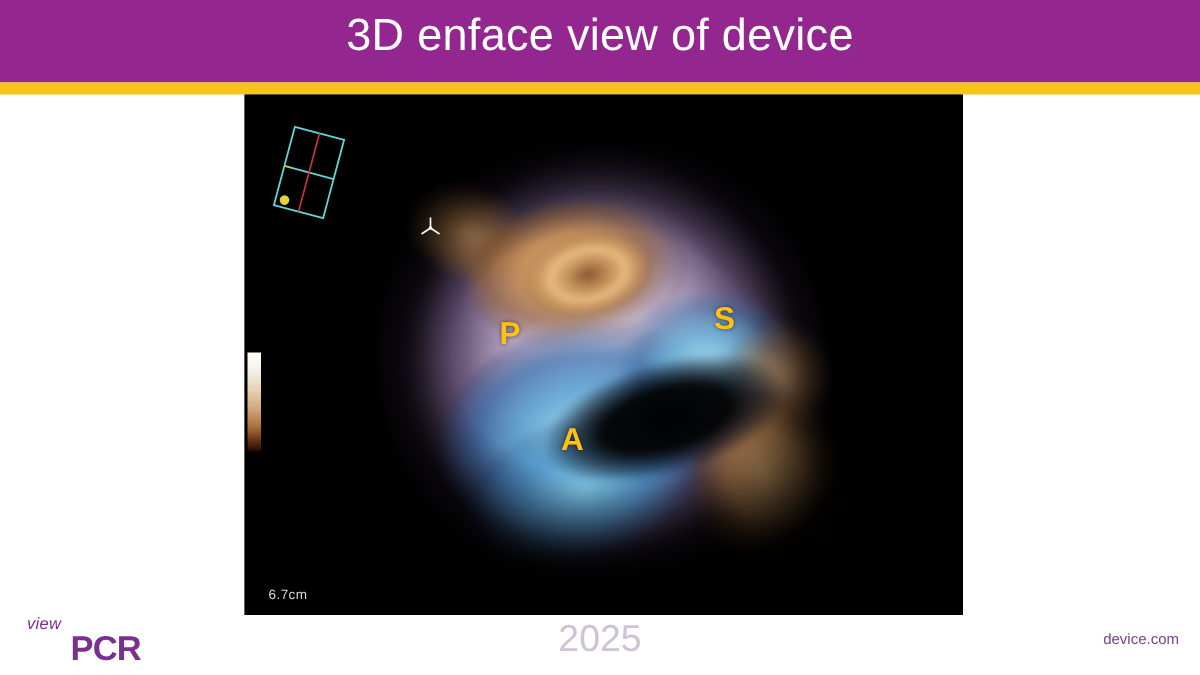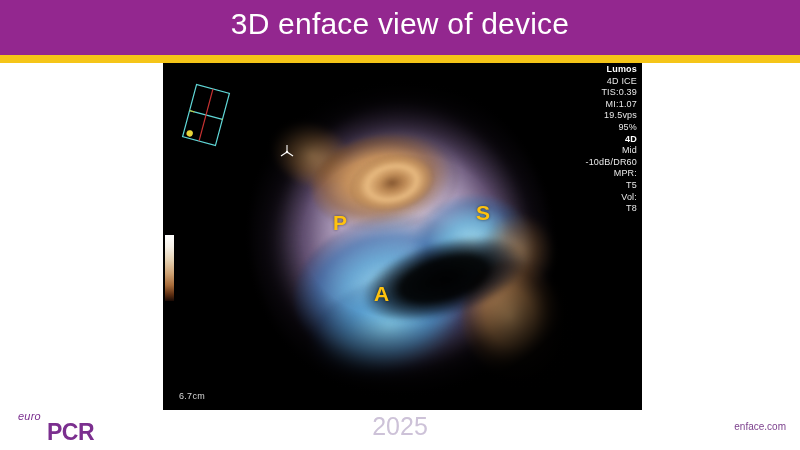--- a/index.html
+++ b/index.html
@@ -356,37 +356,22 @@
       <circle cx="9" cy="9" r="1.2" fill="#ffffff"></circle>
     </svg>
   </div>
 
   <div class="label-yellow lbl-p">P</div>
   <div class="label-yellow lbl-s">S</div>
   <div class="label-yellow lbl-a">A</div>
 
   <div class="depth-label">6.7cm</div>
 
-  <div class="param-col">
-    <div class="bold">Lumos</div>
-    <div>4D ICE</div>
-    <div>TIS:0.39</div>
-    <div>MI:1.07</div>
-    <div>19.5vps</div>
-    <div>95%</div>
-    <div class="bold">4D</div>
-    <div>Mid</div>
-    <div>-10dB/DR60</div>
-    <div>MPR:</div>
-    <div>T5</div>
-    <div>Vol:</div>
-    <div>T8</div>
-  </div>
 </div>
 
 <div class="logo">
-  <div class="logo-euro">euro</div>
+  <div class="logo-euro">view</div>
   <div class="logo-pcr">PCR</div>
 </div>
 
 <div class="footer-year">2025</div>
 
-<div class="footer-url">enface.com</div>
+<div class="footer-url">device.com</div>
 
 </body></html>

